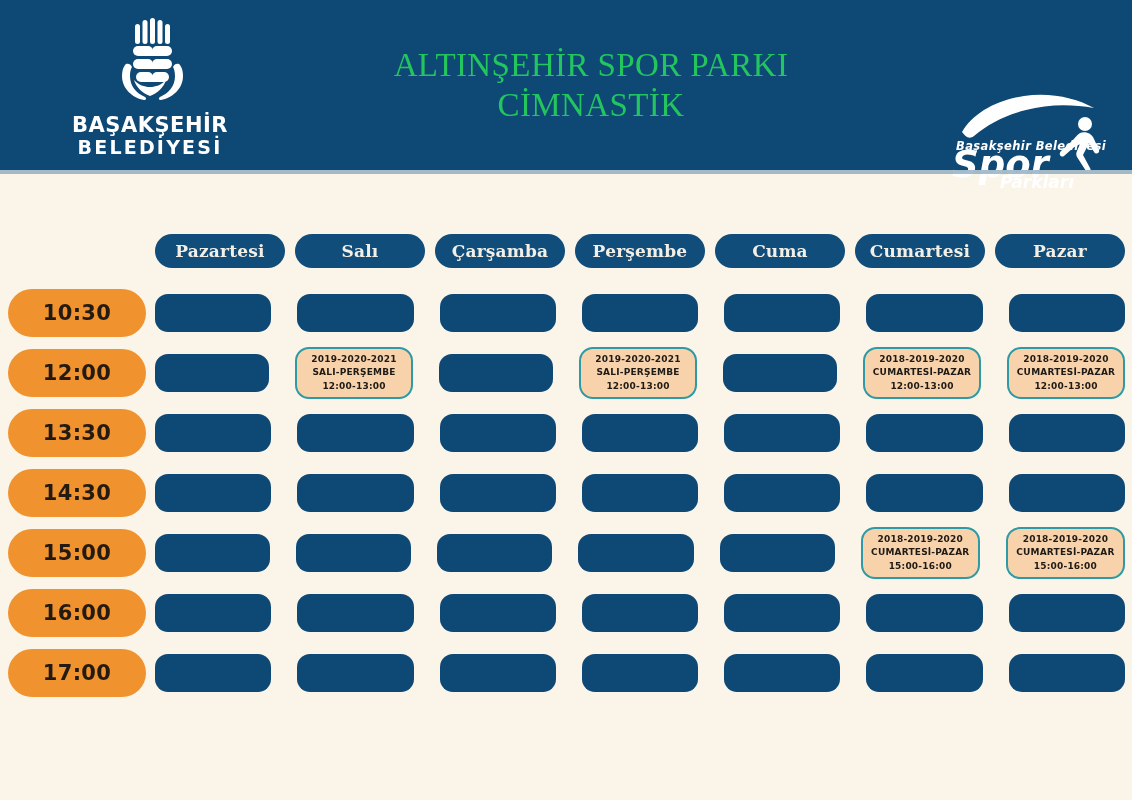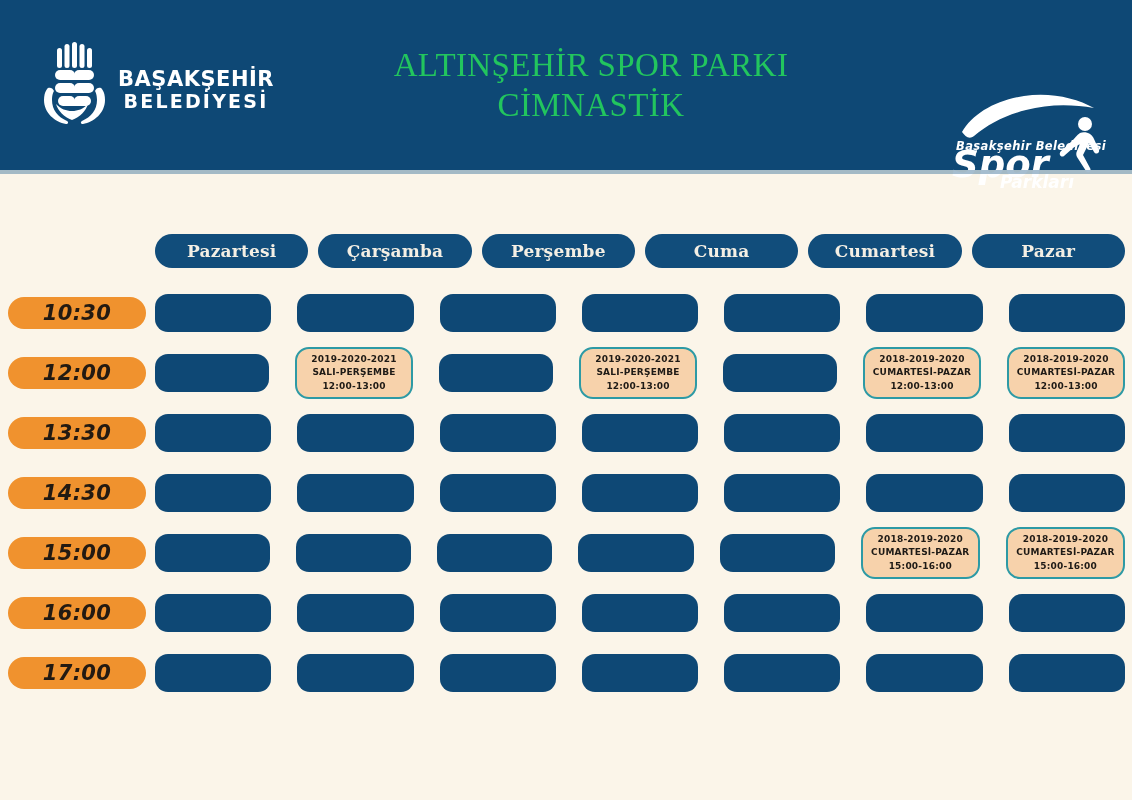--- a/index.html
+++ b/index.html
@@ -21,21 +21,21 @@
     background:#5b86a8;opacity:.55;
   }
   .header-inner{
     position:relative;width:100%;height:100%;
     display:flex;align-items:center;justify-content:space-between;
   }
 
   
   .logo-left{
     width:300px;height:100%;
-    display:flex;flex-direction:row;align-items:center;justify-content:center;
+    display:flex;flex-direction:column;align-items:center;justify-content:center;
     padding-top:6px;box-sizing:border-box;
   }
   .logo-left svg{display:block;}
   .logo-left-text{
     margin-top:4px;text-align:center;color:#ffffff;line-height:1.12;
   }
   .logo-left-text .l1{
     font-size:21px;font-weight:bold;letter-spacing:.5px;
     font-family:"DejaVu Sans",sans-serif;
   }
@@ -83,26 +83,26 @@
 
   .rows{
     position:absolute;left:0;top:113px;width:1132px;
   }
   .row{
     position:relative;width:1132px;height:60px;
     display:flex;align-items:center;
   }
   .time-pill{
     position:absolute;left:8px;
-    width:138px;height:32px;
+    width:138px;height:48px;
     background:#F0922E;border-radius:24px;
     display:flex;align-items:center;justify-content:center;
     color:#231A12;
     font-family:"DejaVu Sans",sans-serif;
-    font-weight:bold;font-size:21px;letter-spacing:.3px;font-style:italic;
+    font-weight:bold;font-size:21px;letter-spacing:.3px;
   }
   .cells{
     position:absolute;left:155px;width:970px;height:58px;
     display:flex;gap:26px;align-items:center;
   }
   .cell{
     flex:1 1 0;height:38px;
     background:#0E4875;border-radius:13px;
     box-sizing:border-box;
   }
@@ -177,20 +177,21 @@
       </svg>
     </div>
 
   </div>
 </div>
 <div class="header-rule"></div>
 
 <div class="grid">
   <div class="col-headers" id="day-headers">
       <div class="day-pill">Pazartesi</div>
+      <div class="day-pill">Salı</div>
       <div class="day-pill">Çarşamba</div>
       <div class="day-pill">Perşembe</div>
       <div class="day-pill">Cuma</div>
       <div class="day-pill">Cumartesi</div>
       <div class="day-pill">Pazar</div>
     </div>
   <div class="rows" id="schedule-rows">
       <div class="row">
         <div class="time-pill">10:30</div>
         <div class="cells">

